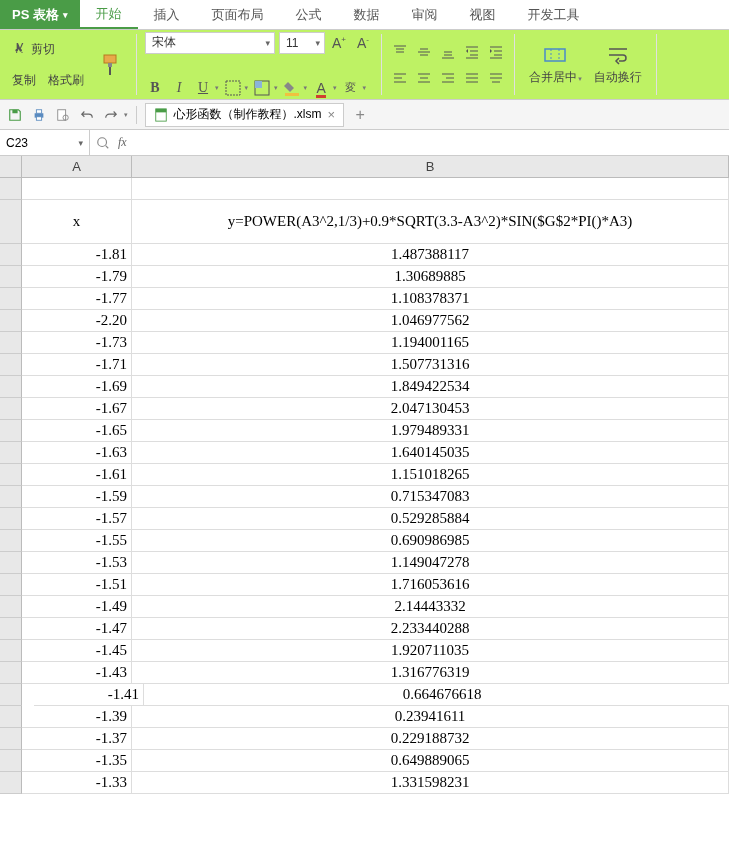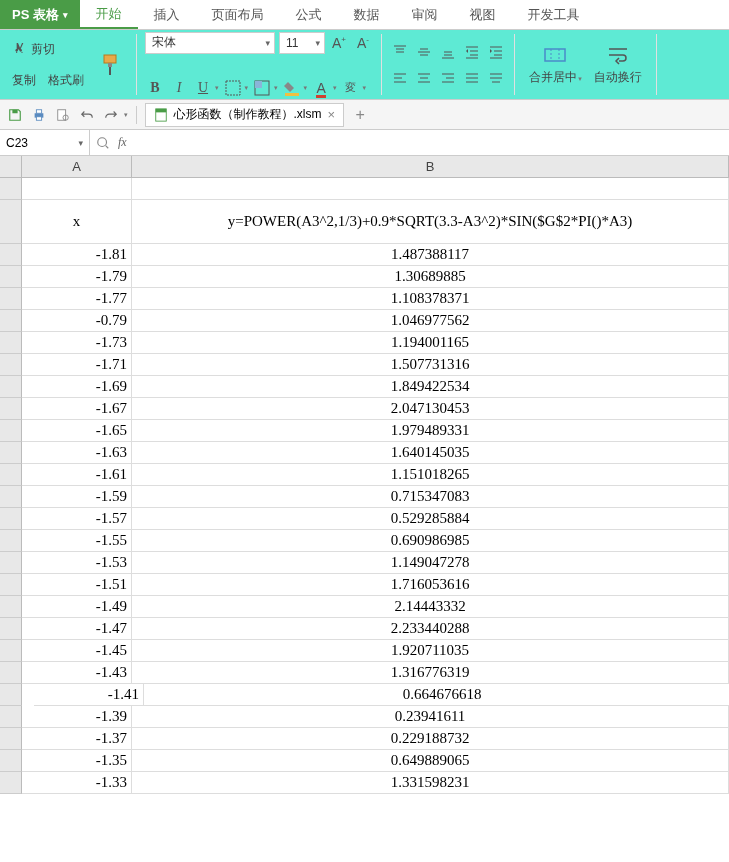--- a/index.html
+++ b/index.html
@@ -6,21 +6,21 @@
 body { font-family: "Microsoft YaHei", Arial, sans-serif; font-size: 12px; background: #fff; width: 729px; overflow: hidden; }
 
 
 .tabs-row { display: flex; align-items: stretch; height: 30px; background: #fff; border-bottom: 1px solid #ccc; }
 .app-label { background: #4a9c47; color: #fff; padding: 0 12px; display: flex; align-items: center; font-size: 13px; font-weight: bold; }
 .app-label .drop { margin-left: 4px; font-size: 9px; }
 .tab { padding: 0 16px; display: flex; align-items: center; color: #555; font-size: 13px; cursor: pointer; }
 .tab.active { color: #4a9c47; border-bottom: 2px solid #4a9c47; background: #fff; }
 
 
-.ribbon { display: flex; height: 70px; background: #5eead4; border-bottom: 1px solid #ccc; padding: 4px 0; }
+.ribbon { display: flex; height: 70px; background: #bef264; border-bottom: 1px solid #ccc; padding: 4px 0; }
 .rgroup { display: flex; align-items: center; padding: 0 8px; border-right: 1px solid #e0e0e0; }
 .stack { display: flex; flex-direction: column; gap: 2px; }
 .hstack { display: flex; align-items: center; gap: 4px; }
 .btn-small { display: flex; align-items: center; gap: 3px; font-size: 12px; color: #444; cursor: pointer; padding: 2px 4px; }
 .icon-svg { width: 16px; height: 16px; display: inline-block; }
 .big-btn { display: flex; flex-direction: column; align-items: center; justify-content: center; padding: 0 6px; cursor: pointer; }
 .big-btn .icon-svg { width: 24px; height: 24px; }
 .big-btn-label { font-size: 12px; color: #444; margin-top: 2px; }
 .font-select { border: 1px solid #ccc; background: #fff; height: 22px; padding: 0 18px 0 6px; font-size: 12px; color: #333; position: relative; display: flex; align-items: center; }
 .font-select::after { content: "▾"; position: absolute; right: 4px; font-size: 9px; color: #666; }
@@ -379,21 +379,21 @@
       </div>
       <div class="crow row-norm">
         <div class="cell a" style="height: 22px;">-1.79</div>
         <div class="cell b" style="height: 22px;">1.30689885</div>
       </div>
       <div class="crow row-norm">
         <div class="cell a" style="height: 22px;">-1.77</div>
         <div class="cell b" style="height: 22px;">1.108378371</div>
       </div>
       <div class="crow row-norm">
-        <div class="cell a" style="height: 22px;">-0.79</div>
+        <div class="cell a" style="height: 22px;">-2.20</div>
         <div class="cell b" style="height: 22px;">1.046977562</div>
       </div>
       <div class="crow row-norm">
         <div class="cell a" style="height: 22px;">-1.73</div>
         <div class="cell b" style="height: 22px;">1.194001165</div>
       </div>
       <div class="crow row-norm">
         <div class="cell a" style="height: 22px;">-1.71</div>
         <div class="cell b" style="height: 22px;">1.507731316</div>
       </div>

